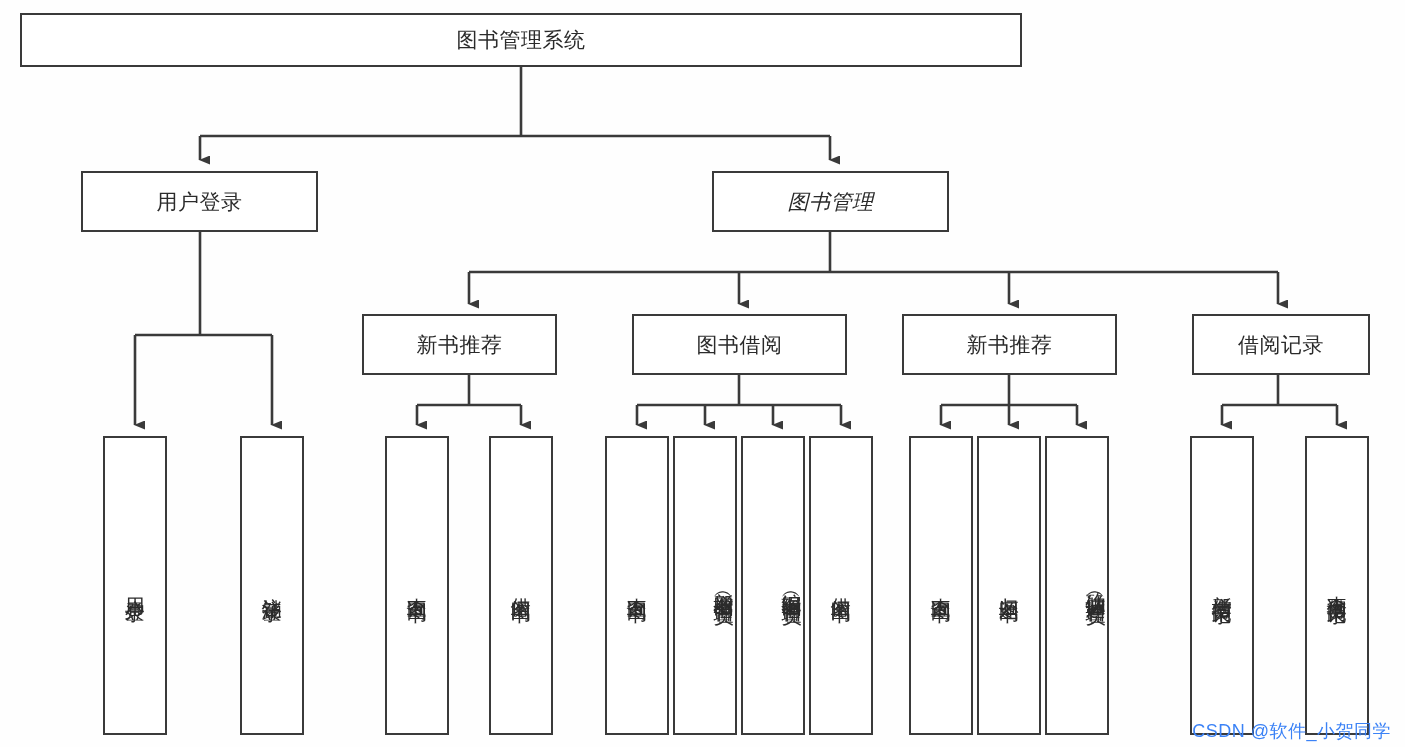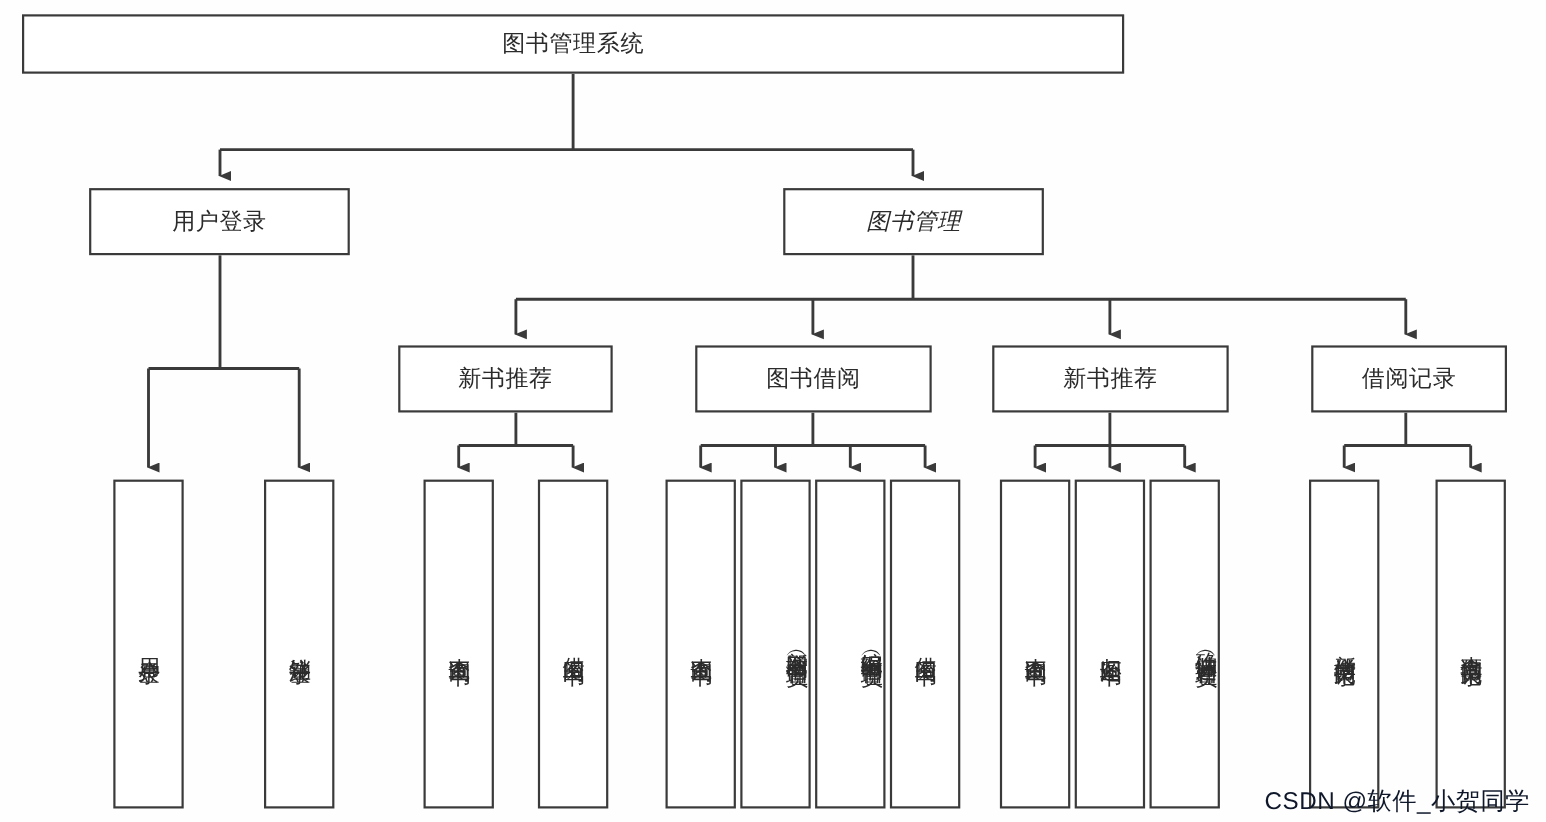--- a/index.html
+++ b/index.html
@@ -59,22 +59,22 @@
   .node-v.vmid {
     align-items: center;
   }
   .node-label {
     display: block;
   }
   #watermark {
     position: absolute;
     right: 14px;
     bottom: 4px;
-    font-size: 22px;
-    color: #0f172a;
+    font-size: 18px;
+    color: #3b82f6;
     white-space: nowrap;
     letter-spacing: 0.5px;
   }
 </style>
 </head>
 <body>
 
 <div id="diagram-root">
 
   <svg id="edges-layer" width="1405" height="747" viewBox="0 0 1405 747">

